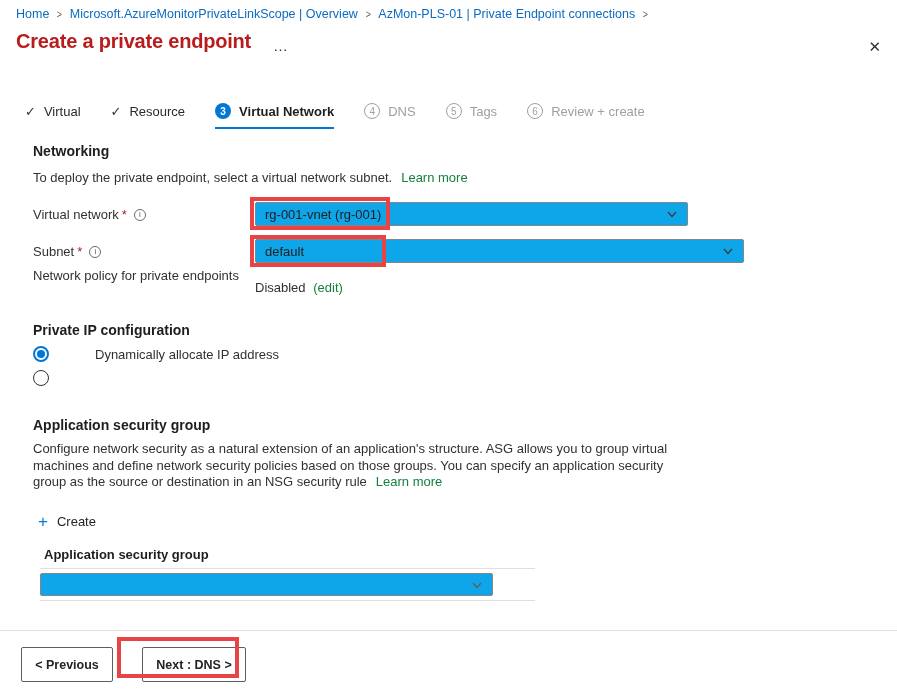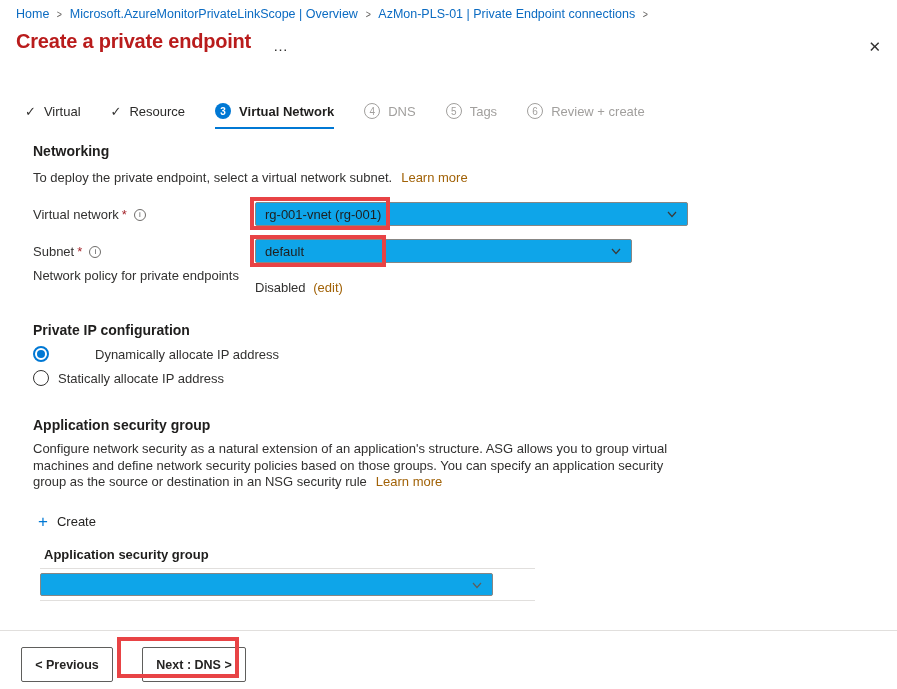--- a/index.html
+++ b/index.html
@@ -23,31 +23,31 @@
   .tab.active { font-weight:700; color:#1f1e1d; border-bottom:2px solid #0078d4; padding-bottom:8px; }
   .tab.disabled { color:#a19f9d; }
   .tab-check { font-size:13px; color:#323130; }
   .tab-badge { width:16px; height:16px; border-radius:50%; display:flex; align-items:center; justify-content:center; font-size:10px; box-sizing:border-box; }
   .tab.active .tab-badge { background:#0078d4; color:#fff; font-weight:700; }
   .tab.disabled .tab-badge { border:1px solid #a19f9d; color:#a19f9d; background:#fff; }
 
   
   .h-section { position:absolute; font-size:14px; font-weight:700; color:#1f1e1d; }
   .desc { position:absolute; font-size:13px; color:#323130; }
-  .link { color:#a16207; cursor:pointer; }
+  .link { color:#15803d; cursor:pointer; }
   .ml8 { margin-left:9px; }
 
   
   .field-label { position:absolute; left:33px; display:flex; align-items:center; font-size:13px; color:#323130; }
   .required-star { color:#a4262c; margin-left:3px; }
   .info-icon { width:12px; height:12px; border:1px solid #6e6c6a; border-radius:50%; display:inline-flex; align-items:center; justify-content:center; font-size:8px; line-height:1; color:#555; margin-left:7px; box-sizing:border-box; cursor:pointer; }
 
   .dropdown { position:absolute; box-sizing:border-box; background:#0ea5e9; border:1px solid #878684; border-radius:2px; display:flex; align-items:center; justify-content:space-between; padding:0 9px; font-size:13px; color:#1f1e1d; cursor:pointer; }
   .dd-vnet { left:255px; top:202px; width:433px; height:24px; }
-  .dd-subnet { left:255px; top:239px; width:377px; height:24px; }
+  .dd-subnet { left:255px; top:239px; width:489px; height:24px; }
   .dd-asg { left:40px; top:573px; width:453px; height:23px; }
   .chevron-down { display:inline-flex; }
 
   
   .annot { position:absolute; box-sizing:border-box; border:4px solid #e84345; pointer-events:none; }
   .annot-vnet { left:250px; top:197px; width:140px; height:33px; }
   .annot-subnet { left:250px; top:235px; width:136px; height:32px; }
   .annot-next { left:117px; top:637px; width:122px; height:41px; }
 
   
@@ -163,21 +163,20 @@
 
   <div class="h-section" style="left:33px; top:322px;">Private IP configuration</div>
   <div class="radio-row" style="top:346px;gap:46px;">
     <span class="radio-outer on">
         <span class="radio-dot"></span>
       </span>
     <span>Dynamically allocate IP address</span>
   </div>
   <div class="radio-row" style="top:370px;">
     <span class="radio-outer off"></span>
-    <span>Statically allocate IP address</span>
   </div>
 
   <div class="h-section" style="left:33px; top:417px;">Application security group</div>
   <div class="asg-desc">
     <span>Configure network security as a natural extension of an application's structure. ASG allows you to group virtual machines and define network security policies based on those groups. You can specify an application security group as the source or destination in an NSG security rule</span><span class="link ml8">Learn more</span>
   </div>
 
   <button class="create-btn">
     <span class="plus-icon">+</span>
     <span class="create-label">Create</span>

